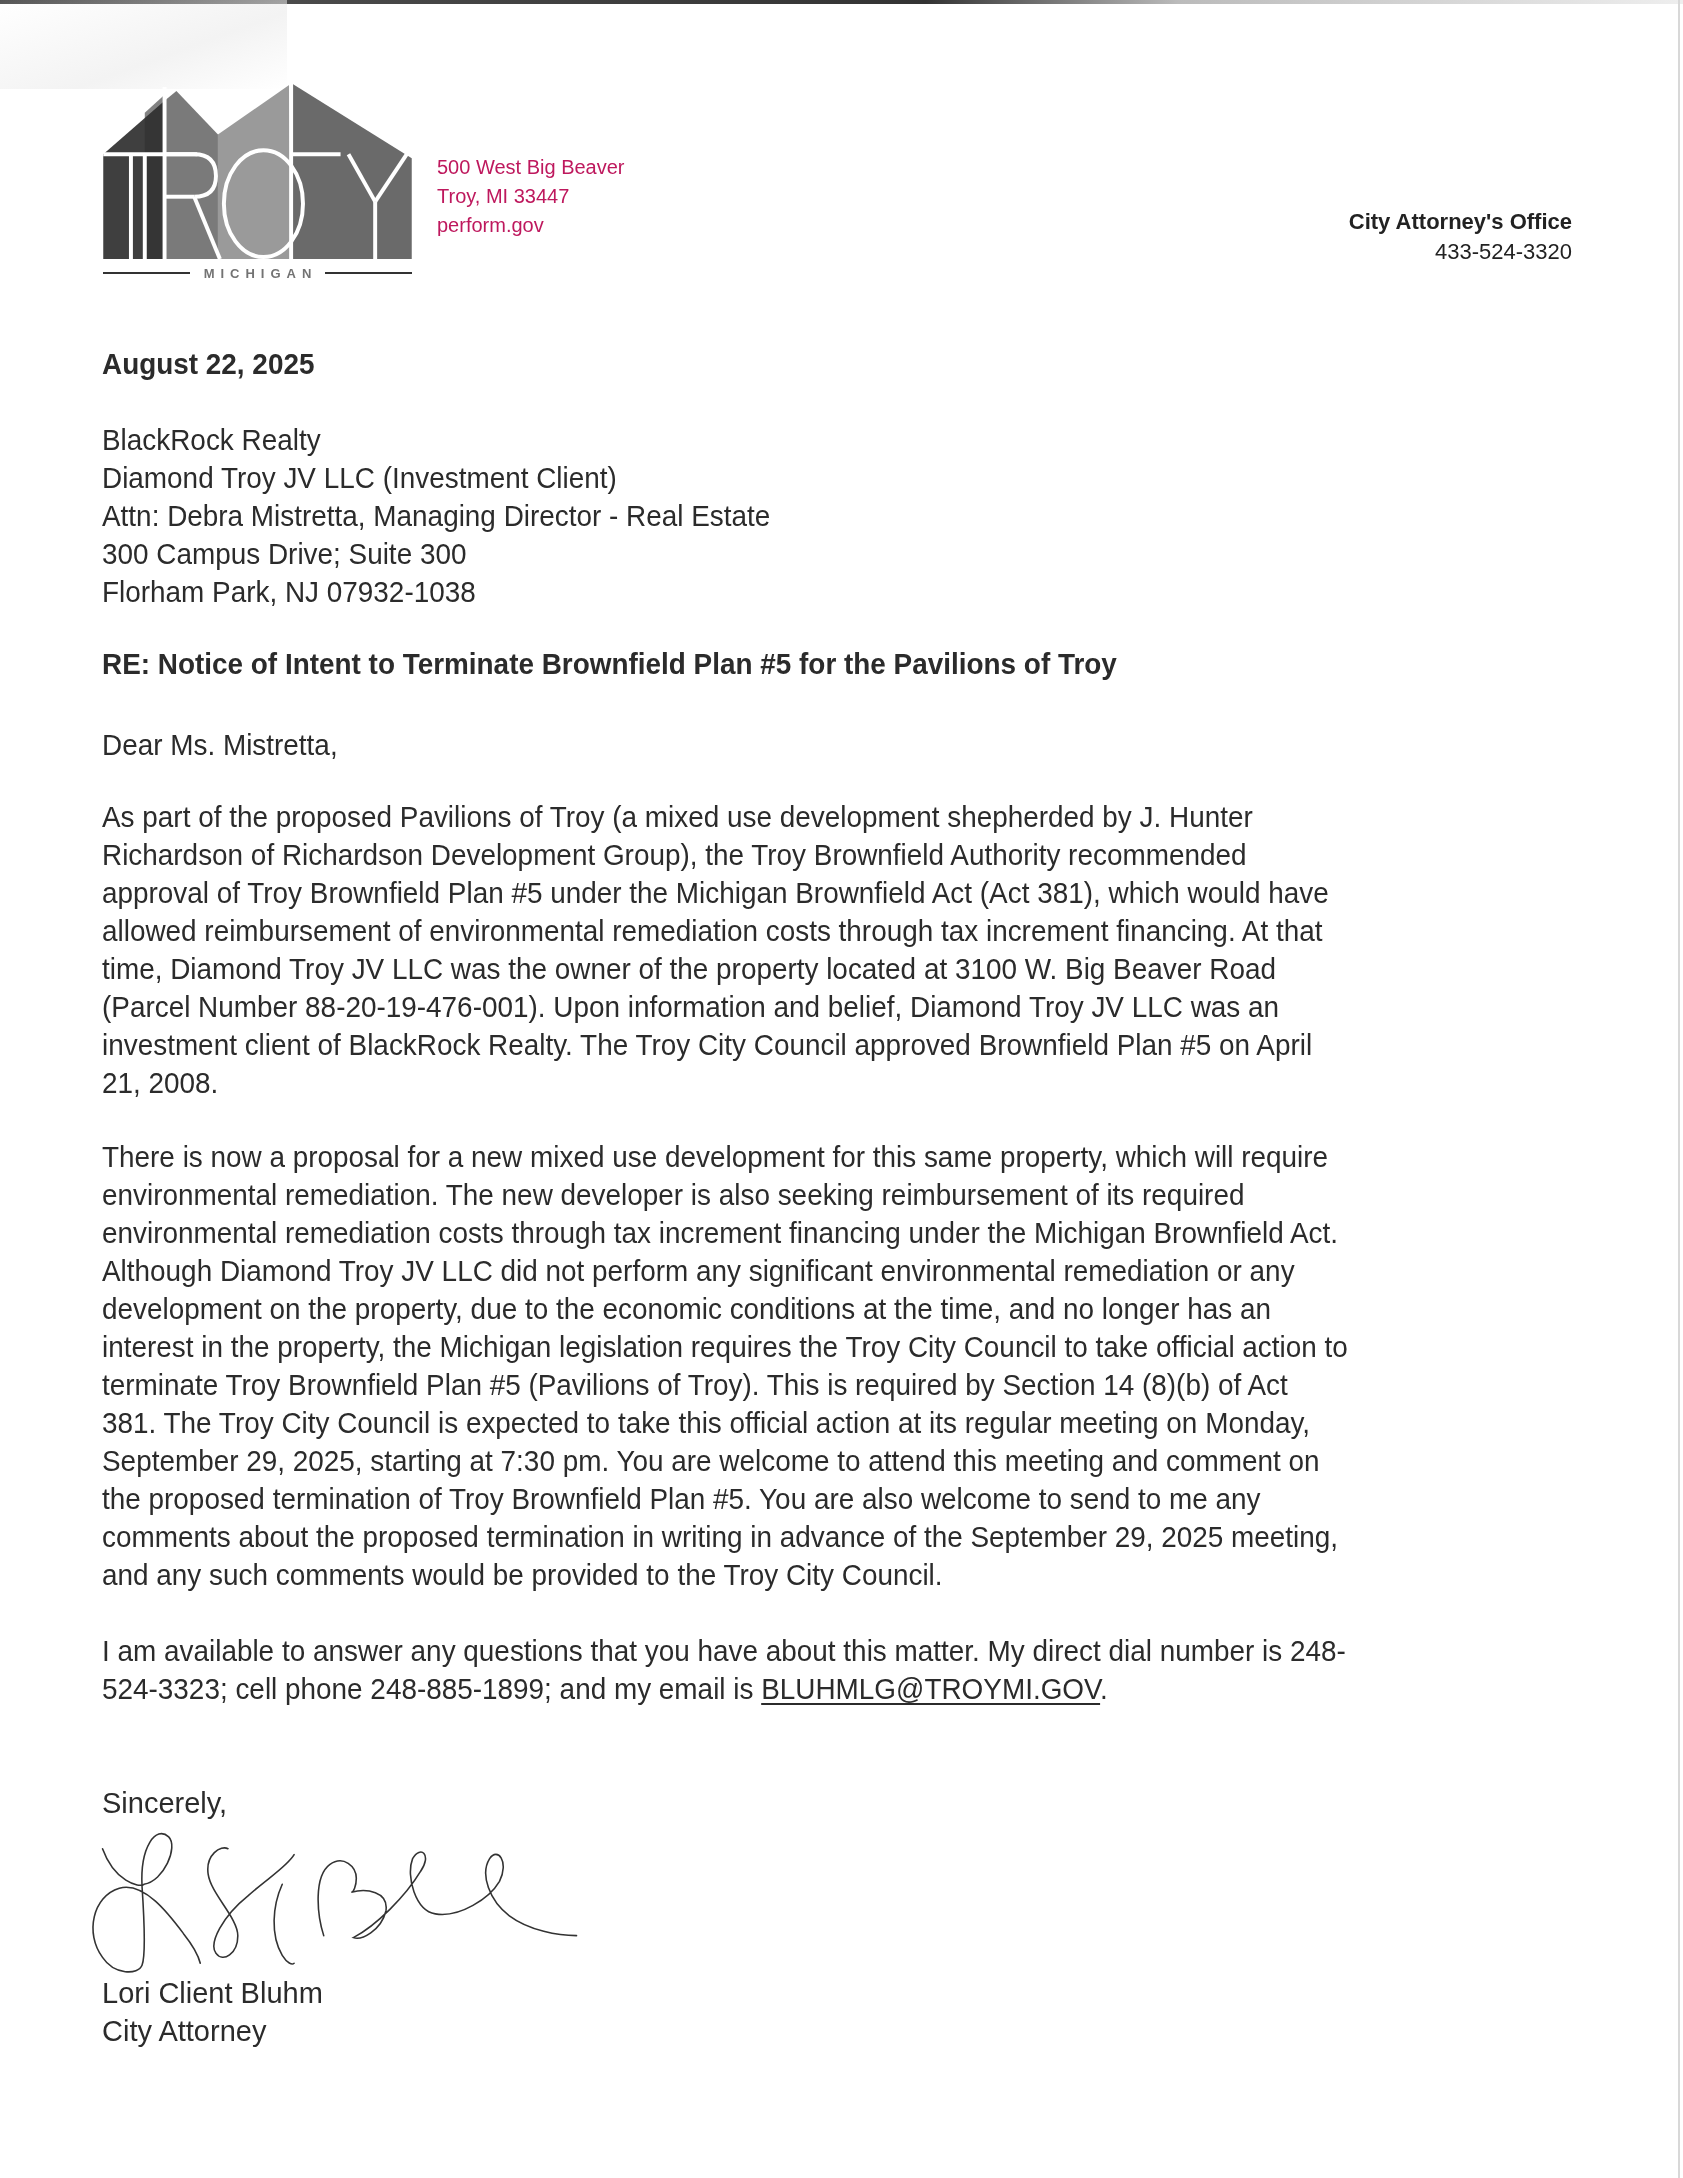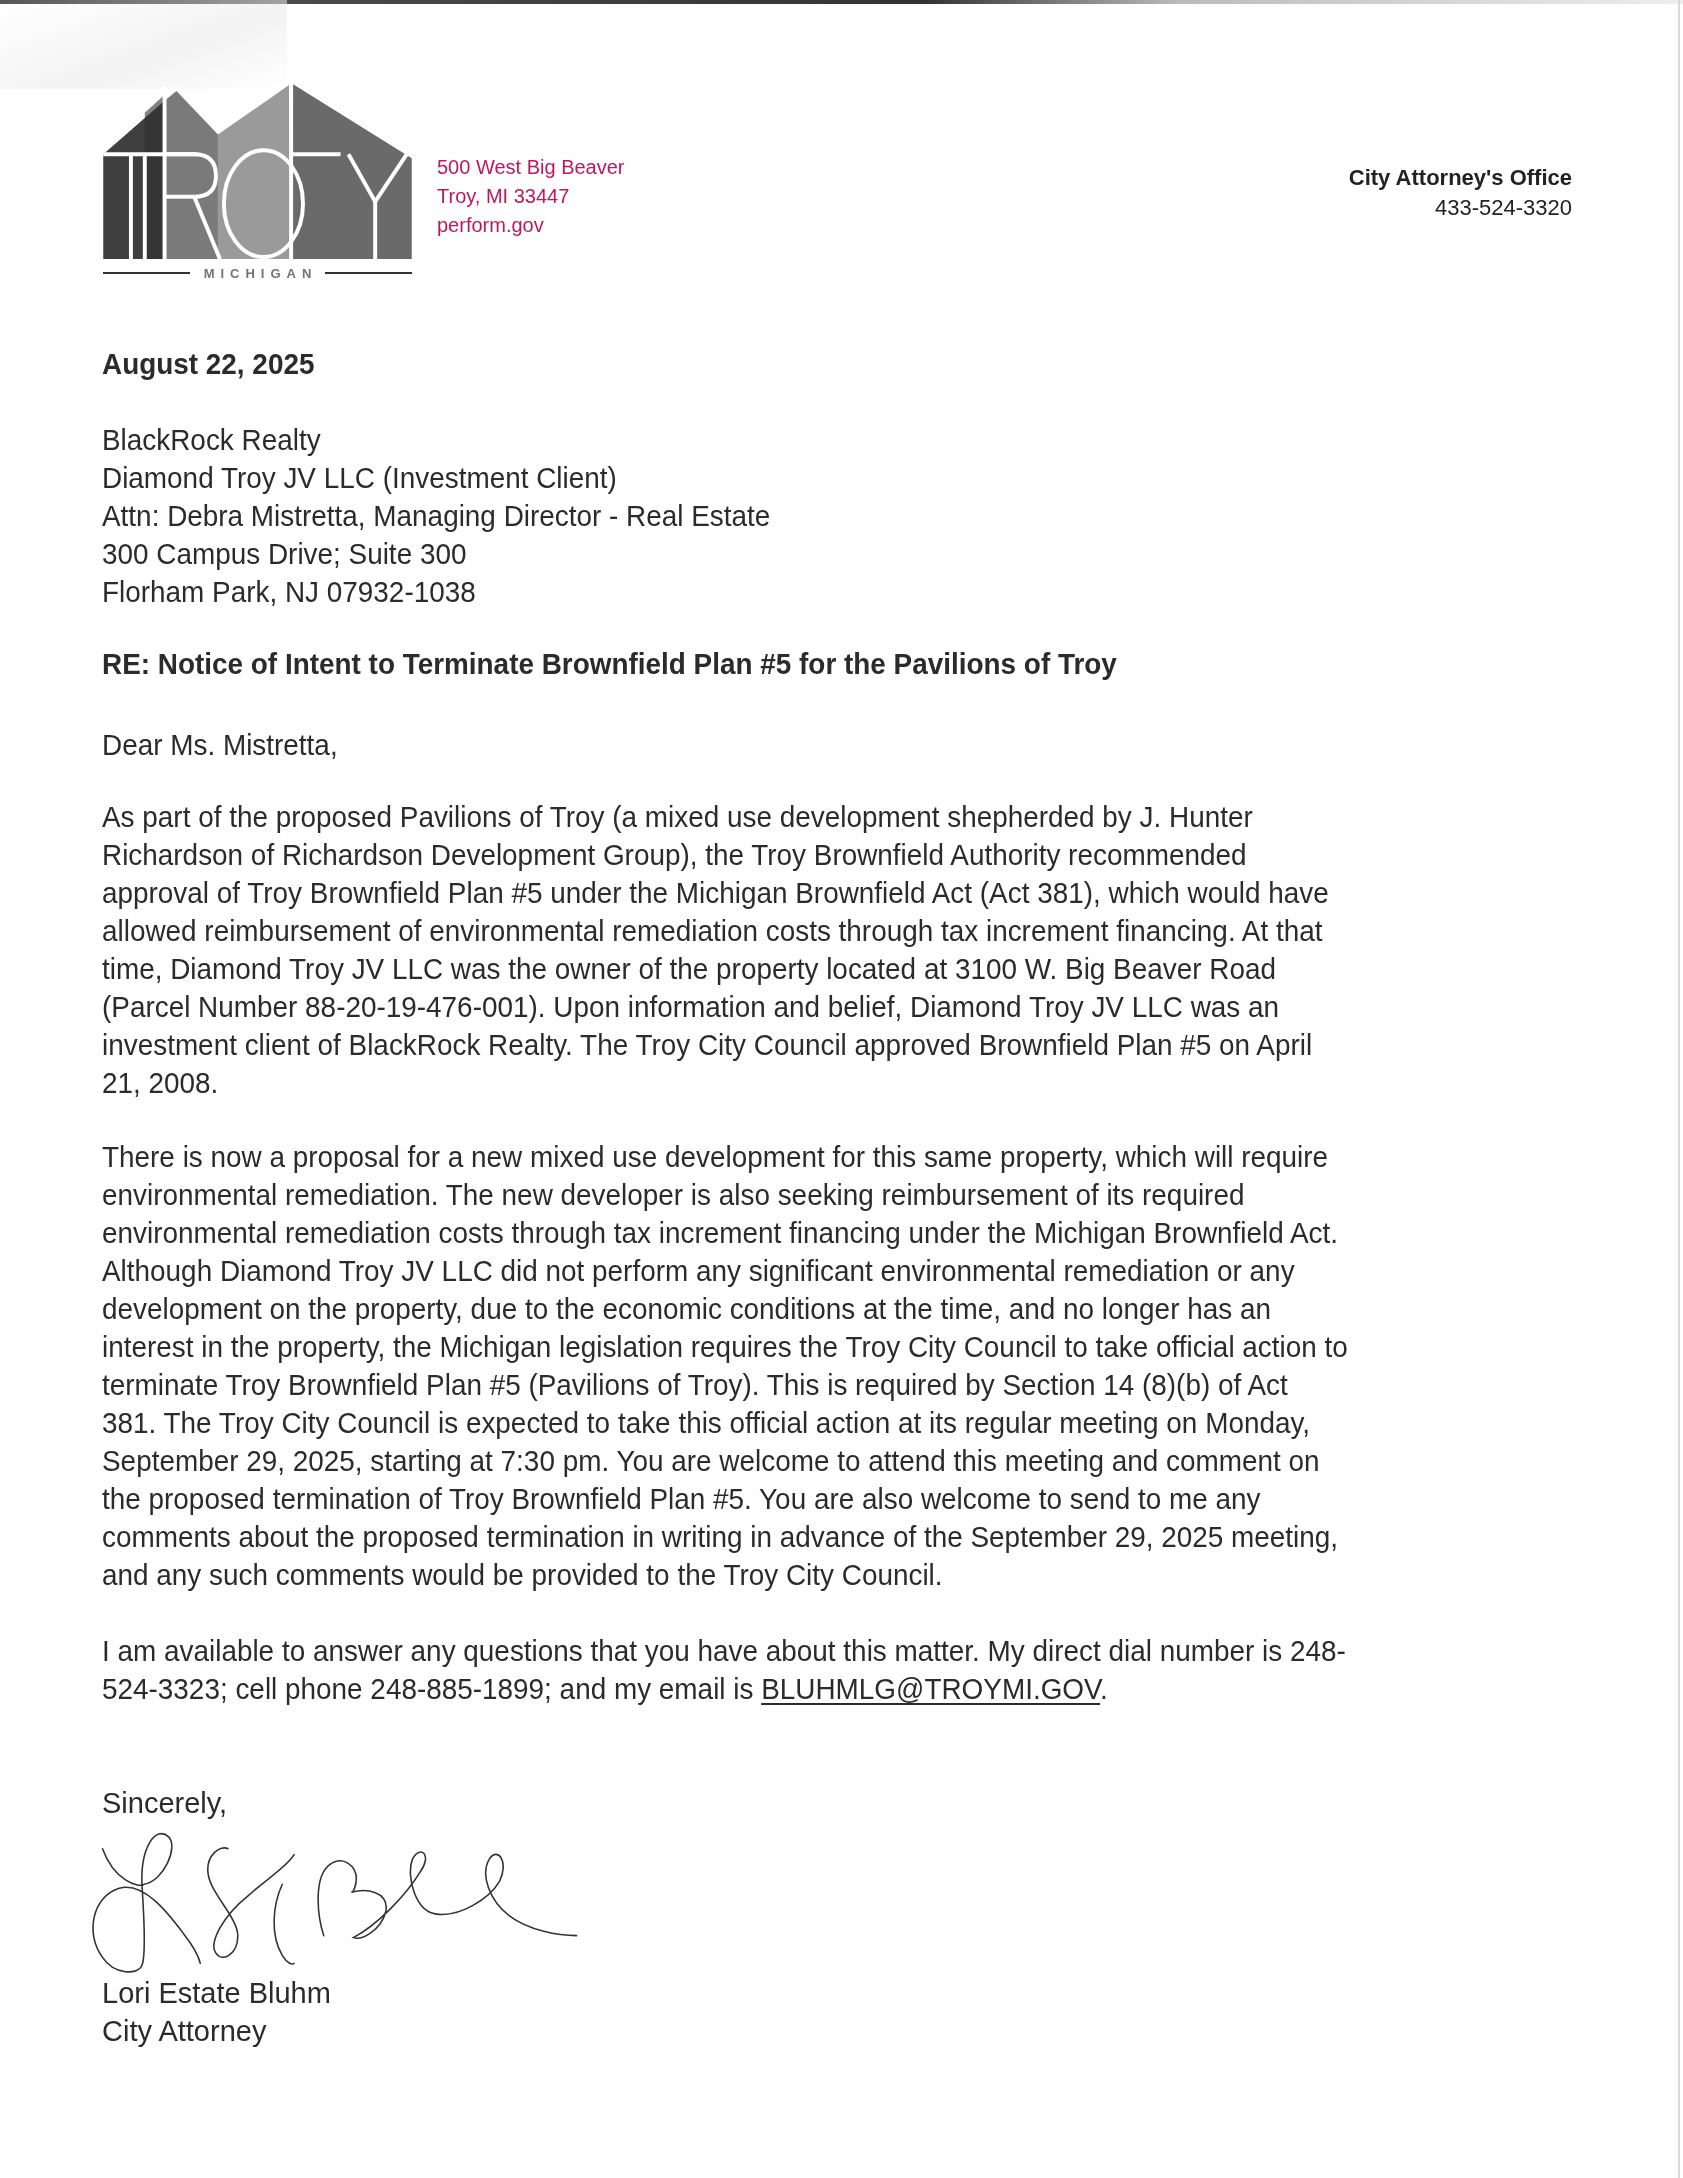--- a/index.html
+++ b/index.html
@@ -10,21 +10,21 @@
 
   .logo { position: absolute; left: 103px; top: 83px; width: 309px; height: 198px; }
   .logo svg { display: block; }
   .logo-sub { position: absolute; left: 0; top: 180px; width: 309px; height: 20px; display: flex; align-items: center; justify-content: center; }
   .logo-sub .rule { flex: 1; height: 1.5px; background: #333; }
   .logo-sub .word { font-size: 13px; letter-spacing: 6px; padding: 0 8px 0 14px; color: #737373; font-weight: bold; }
 
   .addr { position: absolute; left: 437px; top: 153px; font-size: 20px; line-height: 29px; color: #be185d; }
   .addr div { white-space: nowrap; }
   .office { position: absolute; right: 111px; top: 163px; text-align: right; font-size: 22px; line-height: 30px; color: #222; }
-  .office .name { font-weight: bold; }
+  .office .name { font-weight: bold; margin-top: 44px; }
 
   .text { position: absolute; left: 102px; font-size: 30px; line-height: 38px; color: #2b2b2b; white-space: nowrap; transform-origin: left top; }
   .narrow { transform: scaleX(0.93); }
   .bold { font-weight: bold; }
   .date { top: 345px; font-size: 30px; }
   .recipient { top: 421px; }
   .re { top: 645px; }
   .salutation { top: 726px; }
   .p1 { top: 798px; }
   .p2 { top: 1138px; }
@@ -138,16 +138,16 @@
 <div class="signature">
   <svg width="515" height="158" viewBox="0 0 520 160" fill="none" stroke="#333" stroke-width="1.6" stroke-linecap="round">
     <path d="M18,22 C30,55 55,62 60,58 C80,55 95,20 85,10 C72,-2 56,20 58,60 C60,90 62,130 58,140 C54,150 30,150 18,132 C0,108 8,70 35,62 C60,55 85,88 100,108 C108,118 115,130 117,138"></path>
     <path d="M145,22 C138,18 122,28 125,48 C128,68 155,92 155,110 C155,128 140,138 133,128 C125,118 140,90 165,70 C185,52 205,40 212,28"></path>
     <path d="M200,58 C190,80 188,110 200,130 C205,138 210,140 212,138"></path>
     <path d="M242,110 C235,88 232,50 248,38 C262,28 275,40 275,52 C275,60 272,66 270,66 C285,62 308,65 305,85 C300,105 280,115 272,112 C295,100 325,70 340,45 C352,28 340,18 332,32 C325,50 335,85 355,88 C380,92 410,72 420,55 C430,35 418,20 410,32 C400,48 410,75 430,90 C450,105 480,110 498,110"></path>
   </svg>
 </div>
 
 <div class="text sigblock" style="font-size:29px;">
-  <span class="ln">Lori Estate Bluhm</span>
+  <span class="ln">Lori Client Bluhm</span>
   <span class="ln">City Attorney</span>
 </div>
 
 
 </body></html>

